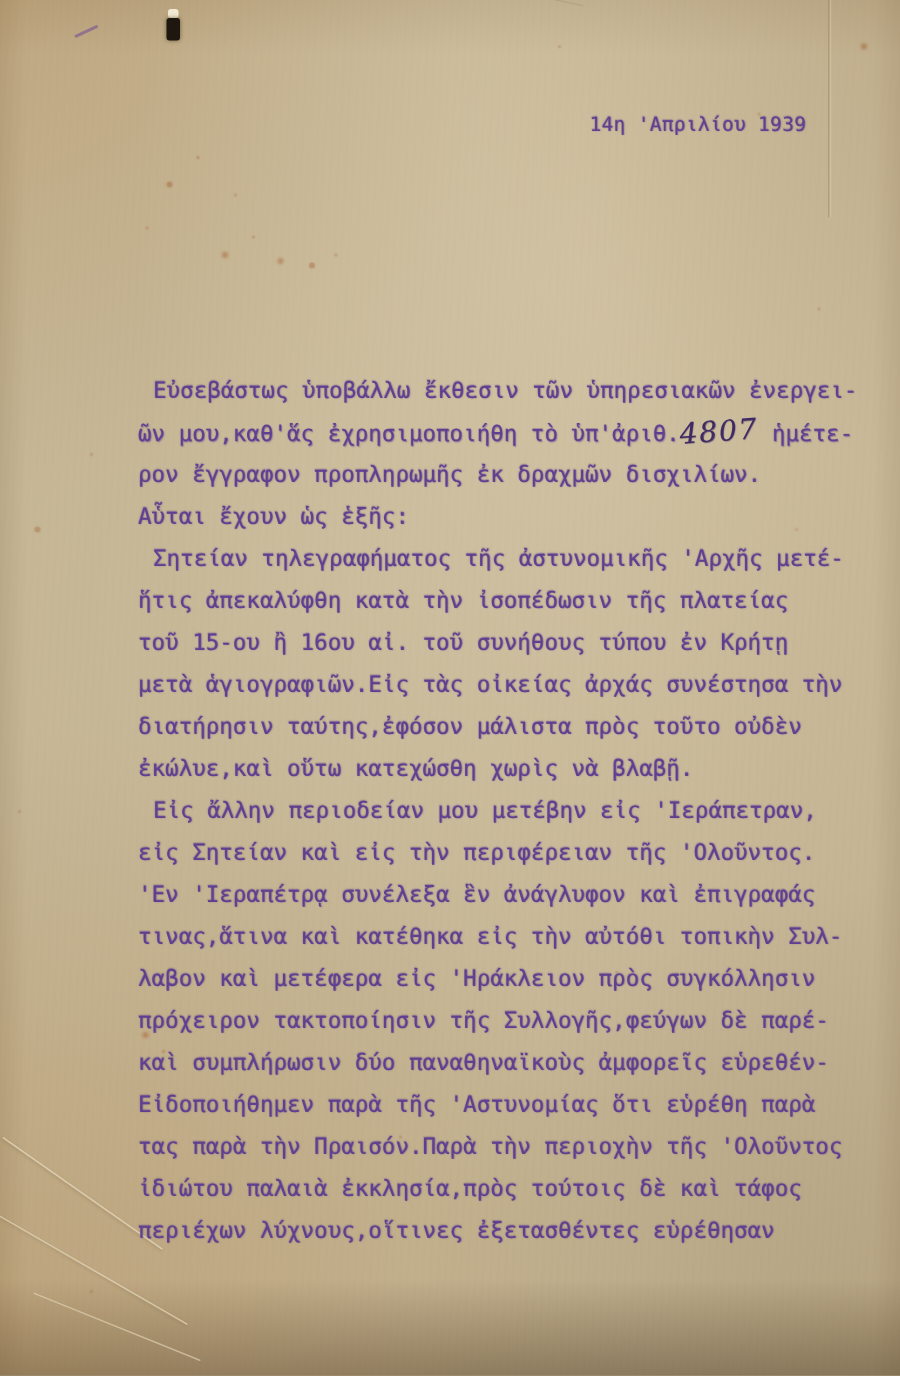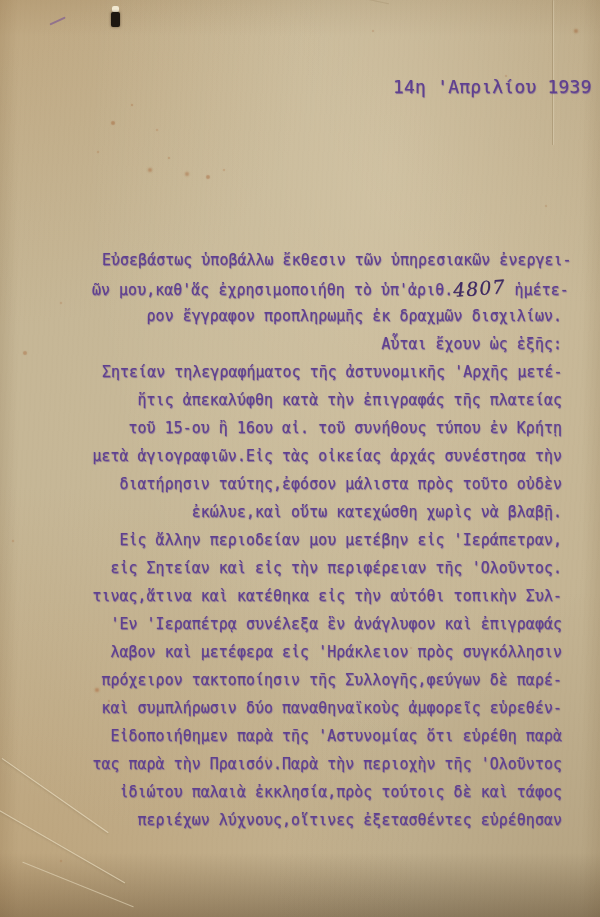--- a/index.html
+++ b/index.html
@@ -79,25 +79,25 @@
   .crease-d{left:300px;top:-6px;width:90px;height:1.2px;
     background:rgba(160,140,105,0.35);transform:rotate(12deg);}
 
   
   .typed-ink{
     color:#5f4090;
     text-shadow:0.5px 0.5px 0.9px rgba(95,64,144,0.65), -0.3px -0.3px 0.7px rgba(95,64,144,0.35);
   }
   .date{
     position:absolute;left:393px;top:76px;
-    font-size:18px;letter-spacing:0.2px;white-space:pre;
+    font-size:13px;letter-spacing:0.2px;white-space:pre;
   }
   .body-text{
     position:absolute;left:92px;top:246px;width:470px;
-    font-size:15px;line-height:28px;text-align:right;
+    font-size:15px;line-height:28px;
   }
   .line{white-space:pre;height:28px;}
   .line.indent{padding-left:10px;}
   .seg-hand{
     font-family:"DejaVu Serif",serif;font-style:italic;
     font-size:19px;color:#3f2a63;letter-spacing:1px;
     display:inline-block;transform:rotate(-4deg);
     text-shadow:0.4px 0.4px 0.6px rgba(63,42,99,0.6);
   }
   .seg-struck{
@@ -121,29 +121,29 @@
   <div class="crease crease-d"></div>
 
   <div class="date typed-ink">14η 'Απριλίου 1939</div>
 
   <div class="body-text typed-ink">
       <div class="line indent"><span class="seg-typed">Εὐσεβάστως ὑποβάλλω ἔκθεσιν τῶν ὑπηρεσιακῶν ἐνεργει-</span></div>
       <div class="line"><span class="seg-typed">ῶν μου,καθ'ἅς ἐχρησιμοποιήθη τὸ ὑπ'ἀριθ.</span><span class="seg-hand">4807</span><span class="seg-typed"> ἡμέτε-</span></div>
       <div class="line"><span class="seg-typed">ρον ἔγγραφον προπληρωμῆς ἐκ δραχμῶν δισχιλίων.</span></div>
       <div class="line"><span class="seg-typed">Αὗται ἔχουν ὡς ἑξῆς:</span></div>
       <div class="line indent"><span class="seg-typed">Σητείαν τηλεγραφήματος τῆς ἀστυνομικῆς 'Αρχῆς μετέ-</span></div>
-      <div class="line"><span class="seg-typed">ἥτις ἀπεκαλύφθη κατὰ τὴν ἐπιγραφάς τῆς πλατείας</span></div>
+      <div class="line"><span class="seg-typed">ἥτις ἀπεκαλύφθη κατὰ τὴν ἰσοπέδωσιν τῆς πλατείας</span></div>
       <div class="line"><span class="seg-typed">τοῦ 15-ου ἢ 16ου αἰ. τοῦ συνήθους τύπου ἐν Κρήτῃ</span></div>
       <div class="line"><span class="seg-typed">μετὰ ἁγιογραφιῶν.Εἰς τὰς οἰκείας ἀρχάς συνέστησα τὴν</span></div>
       <div class="line"><span class="seg-typed">διατήρησιν ταύτης,ἐφόσον μάλιστα πρὸς τοῦτο οὐδὲν</span></div>
       <div class="line"><span class="seg-typed">ἐκώλυε,καὶ οὕτω κατεχώσθη χωρὶς νὰ βλαβῇ.</span></div>
       <div class="line indent"><span class="seg-typed">Εἰς ἄλλην περιοδείαν μου μετέβην εἰς 'Ιεράπετραν,</span></div>
       <div class="line"><span class="seg-typed">εἰς Σητείαν καὶ εἰς τὴν περιφέρειαν τῆς 'Ολοῦντος.</span></div>
+      <div class="line"><span class="seg-typed">'Εν 'Ιεραπέτρᾳ συνέλεξα ἓν ἀνάγλυφον καὶ ἐπιγραφάς</span></div>
       <div class="line"><span class="seg-typed">τινας,ἅτινα καὶ κατέθηκα εἰς τὴν αὐτόθι τοπικὴν Συλ-</span></div>
-      <div class="line"><span class="seg-typed">'Εν 'Ιεραπέτρᾳ συνέλεξα ἓν ἀνάγλυφον καὶ ἐπιγραφάς</span></div>
       <div class="line"><span class="seg-typed">λαβον καὶ μετέφερα εἰς 'Ηράκλειον πρὸς συγκόλλησιν</span></div>
       <div class="line"><span class="seg-typed">πρόχειρον τακτοποίησιν τῆς Συλλογῆς,φεύγων δὲ παρέ-</span></div>
       <div class="line"><span class="seg-typed">καὶ συμπλήρωσιν δύο παναθηναϊκοὺς ἀμφορεῖς εὑρεθέν-</span></div>
       <div class="line"><span class="seg-typed">Εἰδοποιήθημεν παρὰ τῆς 'Αστυνομίας ὅτι εὑρέθη παρὰ</span></div>
       <div class="line"><span class="seg-typed">τας παρὰ τὴν Πραισόν.Παρὰ τὴν περιοχὴν τῆς 'Ολοῦντος</span></div>
       <div class="line"><span class="seg-typed">ἰδιώτου παλαιὰ ἐκκλησία,πρὸς τούτοις δὲ καὶ τάφος</span></div>
       <div class="line"><span class="seg-typed">περιέχων λύχνους,οἵτινες ἐξετασθέντες εὑρέθησαν</span></div>
     </div>
 </div>
 

